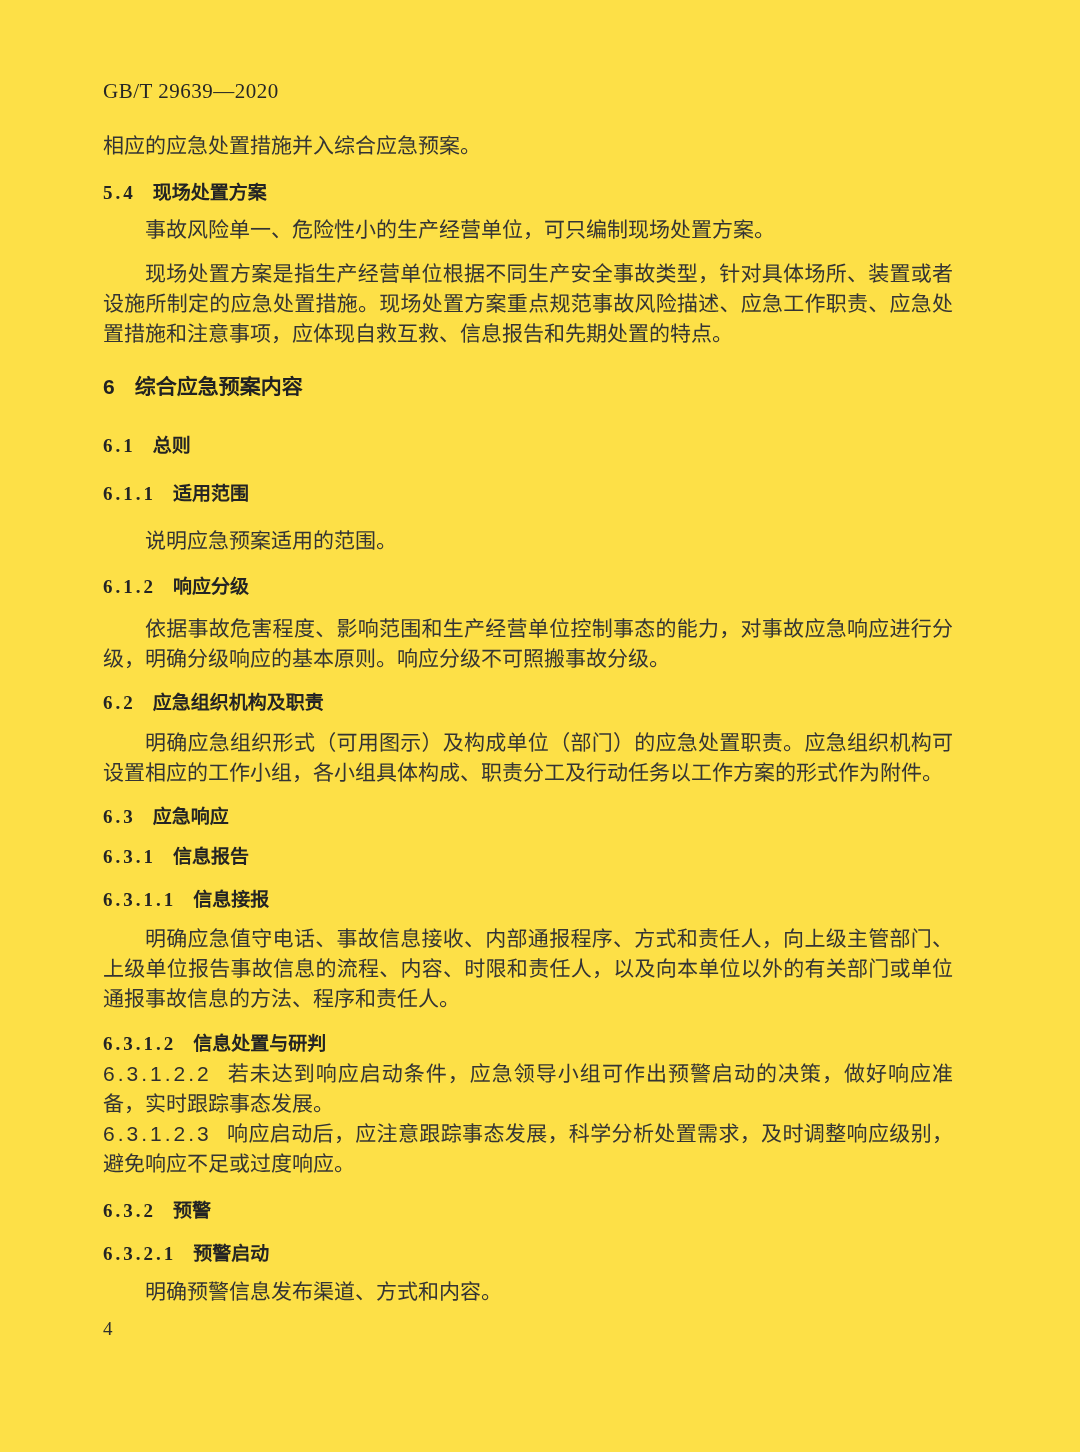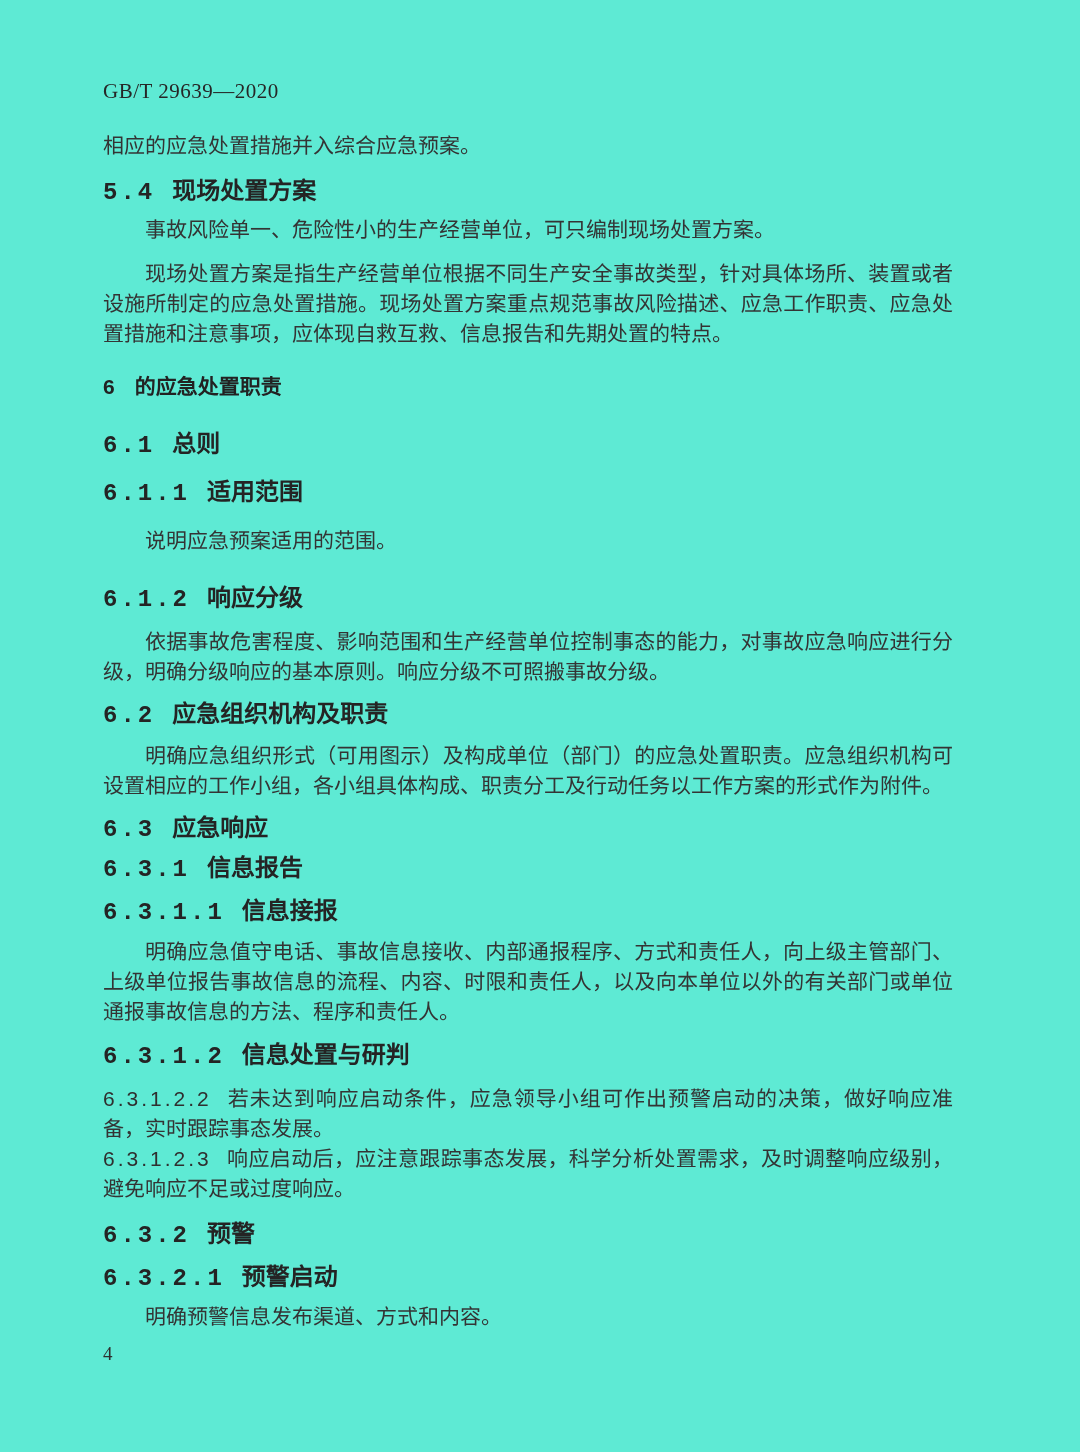--- a/index.html
+++ b/index.html
@@ -1,82 +1,82 @@
 <!DOCTYPE html>
 <html lang="zh-CN"><head>
 <meta charset="utf-8">
 <style>
   * { margin:0; padding:0; box-sizing:border-box; }
   html,body { background:#ffffff; }
   .page {
     position:relative;
     width:1080px; height:1452px;
-    background:#5eead4;
+    background:#fde047;
     overflow:hidden;
     font-family:"Liberation Serif","DejaVu Serif",serif;
     color:#333333;
   }
   .content { width:850px; margin-left:103px; padding-top:76px; }
 
   .doc-header {
     font-size:21px; line-height:30px; font-weight:normal;
     color:#262626; letter-spacing:0.5px;
   }
 
   .p {
     font-size:21px; line-height:30px;
     text-align:justify; text-justify:inter-character;
     color:#343434;
   }
   .p.indent { text-indent:2em; }
 
   .sec-h {
-    font-family:Liberation Mono, monospace;
-    font-weight:bold; font-size:24px; line-height:30px; color:#242424;
+    font-family:Liberation Serif, serif;
+    font-weight:bold; font-size:19px; line-height:30px; color:#242424;
   }
   .chapter-h {
     font-family:"Liberation Sans","DejaVu Sans",sans-serif;
     font-weight:bold; font-size:21px; line-height:32px; color:#222222;
   }
   .sec-h .num, .chapter-h .num { letter-spacing:3px; margin-right:17px; }
 
   .clause-num {
     font-family:"Liberation Sans","DejaVu Sans",sans-serif;
     letter-spacing:3px; margin-right:15px; color:#2f2f2f;
   }
 
   .page-num { font-size:19px; line-height:30px; color:#2e2e2e; }
 
   
   .mt-p1{margin-top:25px} .mt-h54{margin-top:17px} .mt-p2{margin-top:14px}
   .mt-p3{margin-top:7px}  .mt-h6{margin-top:22px}  .mt-h61{margin-top:28px}
-  .mt-h611{margin-top:18px} .mt-p4{margin-top:17px} .mt-h612{margin-top:29px}
+  .mt-h611{margin-top:18px} .mt-p4{margin-top:17px} .mt-h612{margin-top:16px}
   .mt-p5{margin-top:12px} .mt-h62{margin-top:14px} .mt-p6{margin-top:10px}
   .mt-h63{margin-top:14px} .mt-h631{margin-top:10px} .mt-h6311{margin-top:13px}
   .mt-p7{margin-top:9px} .mt-h6312{margin-top:15px} .mt-p8{margin-top:17px}
-  .mt-p9{margin-top:12px} .mt-p10{margin-top:0}
+  .mt-p9{margin-top:0} .mt-p10{margin-top:0}
   .mt-h632{margin-top:17px} .mt-h6321{margin-top:13px} .mt-p11{margin-top:8px}
   .mt-pgnum{margin-top:7px}
 </style>
 </head>
 <body>
 
 <div class="page">
   <div class="content">
 
     <div class="doc-header">GB/T 29639—2020</div>
 
     <p class="p mt-p1">相应的应急处置措施并入综合应急预案。</p>
 
     <h2 class="sec-h mt-h54"><span class="num">5.4</span><span>现场处置方案</span></h2>
 
     <p class="p indent mt-p3">事故风险单一、危险性小的生产经营单位，可只编制现场处置方案。</p>
     <p class="p indent mt-p2">现场处置方案是指生产经营单位根据不同生产安全事故类型，针对具体场所、装置或者设施所制定的应急处置措施。现场处置方案重点规范事故风险描述、应急工作职责、应急处置措施和注意事项，应体现自救互救、信息报告和先期处置的特点。</p>
 
-    <h1 class="chapter-h mt-h6"><span class="num">6</span><span>的应急处置职责</span></h1>
+    <h1 class="chapter-h mt-h6"><span class="num">6</span><span>综合应急预案内容</span></h1>
 
     <h2 class="sec-h mt-h61"><span class="num">6.1</span><span>总则</span></h2>
 
     <h3 class="sec-h mt-h611"><span class="num">6.1.1</span><span>适用范围</span></h3>
 
     <p class="p indent mt-p4">说明应急预案适用的范围。</p>
 
     <h3 class="sec-h mt-h612"><span class="num">6.1.2</span><span>响应分级</span></h3>
 
     <p class="p indent mt-p5">依据事故危害程度、影响范围和生产经营单位控制事态的能力，对事故应急响应进行分级，明确分级响应的基本原则。响应分级不可照搬事故分级。</p>

